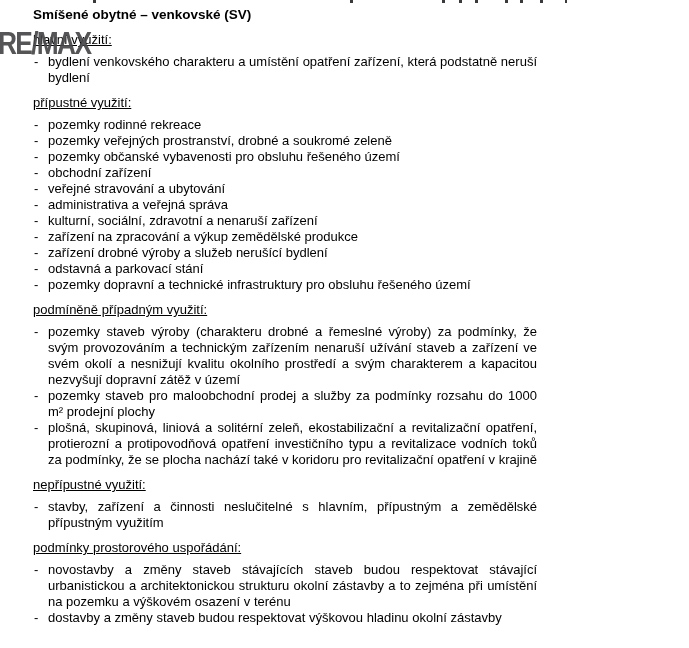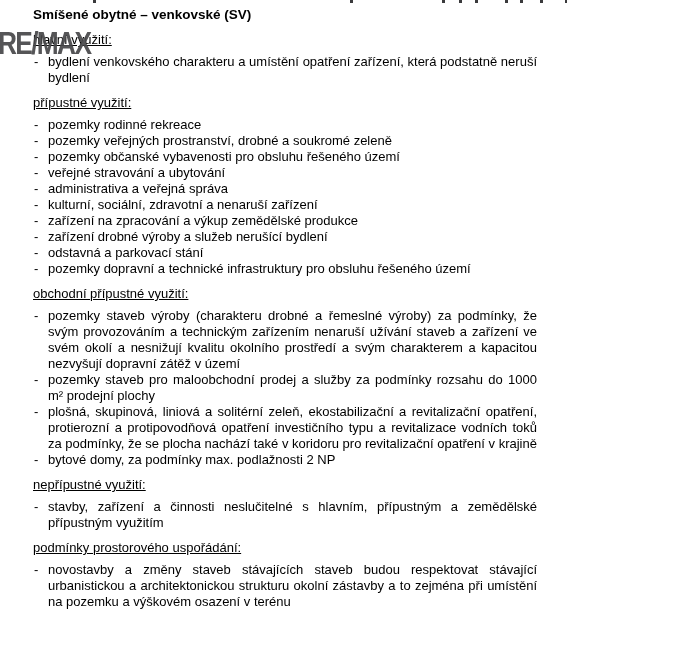--- a/index.html
+++ b/index.html
@@ -72,38 +72,39 @@
   <div id="sections">
       <div class="section-heading">hlavní využití:</div>
       <div class="list">
         <div class="list-item">bydlení venkovského charakteru a umístění opatření zařízení, která podstatně neruší bydlení</div>
       </div>
       <div class="section-heading">přípustné využití:</div>
       <div class="list">
         <div class="list-item">pozemky rodinné rekreace</div>
         <div class="list-item">pozemky veřejných prostranství, drobné a soukromé zeleně</div>
         <div class="list-item">pozemky občanské vybavenosti pro obsluhu řešeného území</div>
+        <div class="list-item">obchodní zařízení</div>
         <div class="list-item">veřejné stravování a ubytování</div>
         <div class="list-item">administrativa a veřejná správa</div>
         <div class="list-item">kulturní, sociální, zdravotní a nenaruší zařízení</div>
         <div class="list-item">zařízení na zpracování a výkup zemědělské produkce</div>
         <div class="list-item">zařízení drobné výroby a služeb nerušící bydlení</div>
         <div class="list-item">odstavná a parkovací stání</div>
         <div class="list-item">pozemky dopravní a technické infrastruktury pro obsluhu řešeného území</div>
       </div>
-      <div class="section-heading">obchodní přípustné využití:</div>
+      <div class="section-heading">podmíněně případným využití:</div>
       <div class="list">
         <div class="list-item">pozemky staveb výroby (charakteru drobné a řemeslné výroby) za podmínky, že svým provozováním a technickým zařízením nenaruší užívání staveb a zařízení ve svém okolí a nesnižují kvalitu okolního prostředí a svým charakterem a kapacitou nezvyšují dopravní zátěž v území</div>
         <div class="list-item">pozemky staveb pro maloobchodní prodej a služby za podmínky rozsahu do 1000 m² prodejní plochy</div>
         <div class="list-item">plošná, skupinová, liniová a solitérní zeleň, ekostabilizační a revitalizační opatření, protierozní a protipovodňová opatření investičního typu a revitalizace vodních toků za podmínky, že se plocha nachází také v koridoru pro revitalizační opatření v krajině</div>
-        <div class="list-item">bytové domy, za podmínky max. podlažnosti 2 NP</div>
       </div>
       <div class="section-heading">nepřípustné využití:</div>
       <div class="list">
         <div class="list-item">stavby, zařízení a činnosti neslučitelné s hlavním, přípustným a zemědělské přípustným využitím</div>
       </div>
       <div class="section-heading">podmínky prostorového uspořádání:</div>
       <div class="list">
         <div class="list-item">novostavby a změny staveb stávajících staveb budou respektovat stávající urbanistickou a architektonickou strukturu okolní zástavby a to zejména při umístění na pozemku a výškovém osazení v terénu</div>
+        <div class="list-item">dostavby a změny staveb budou respektovat výškovou hladinu okolní zástavby</div>
       </div>
     </div>
   <div class="watermark">RE/MAX</div>
 </div>
 
 </body></html>

